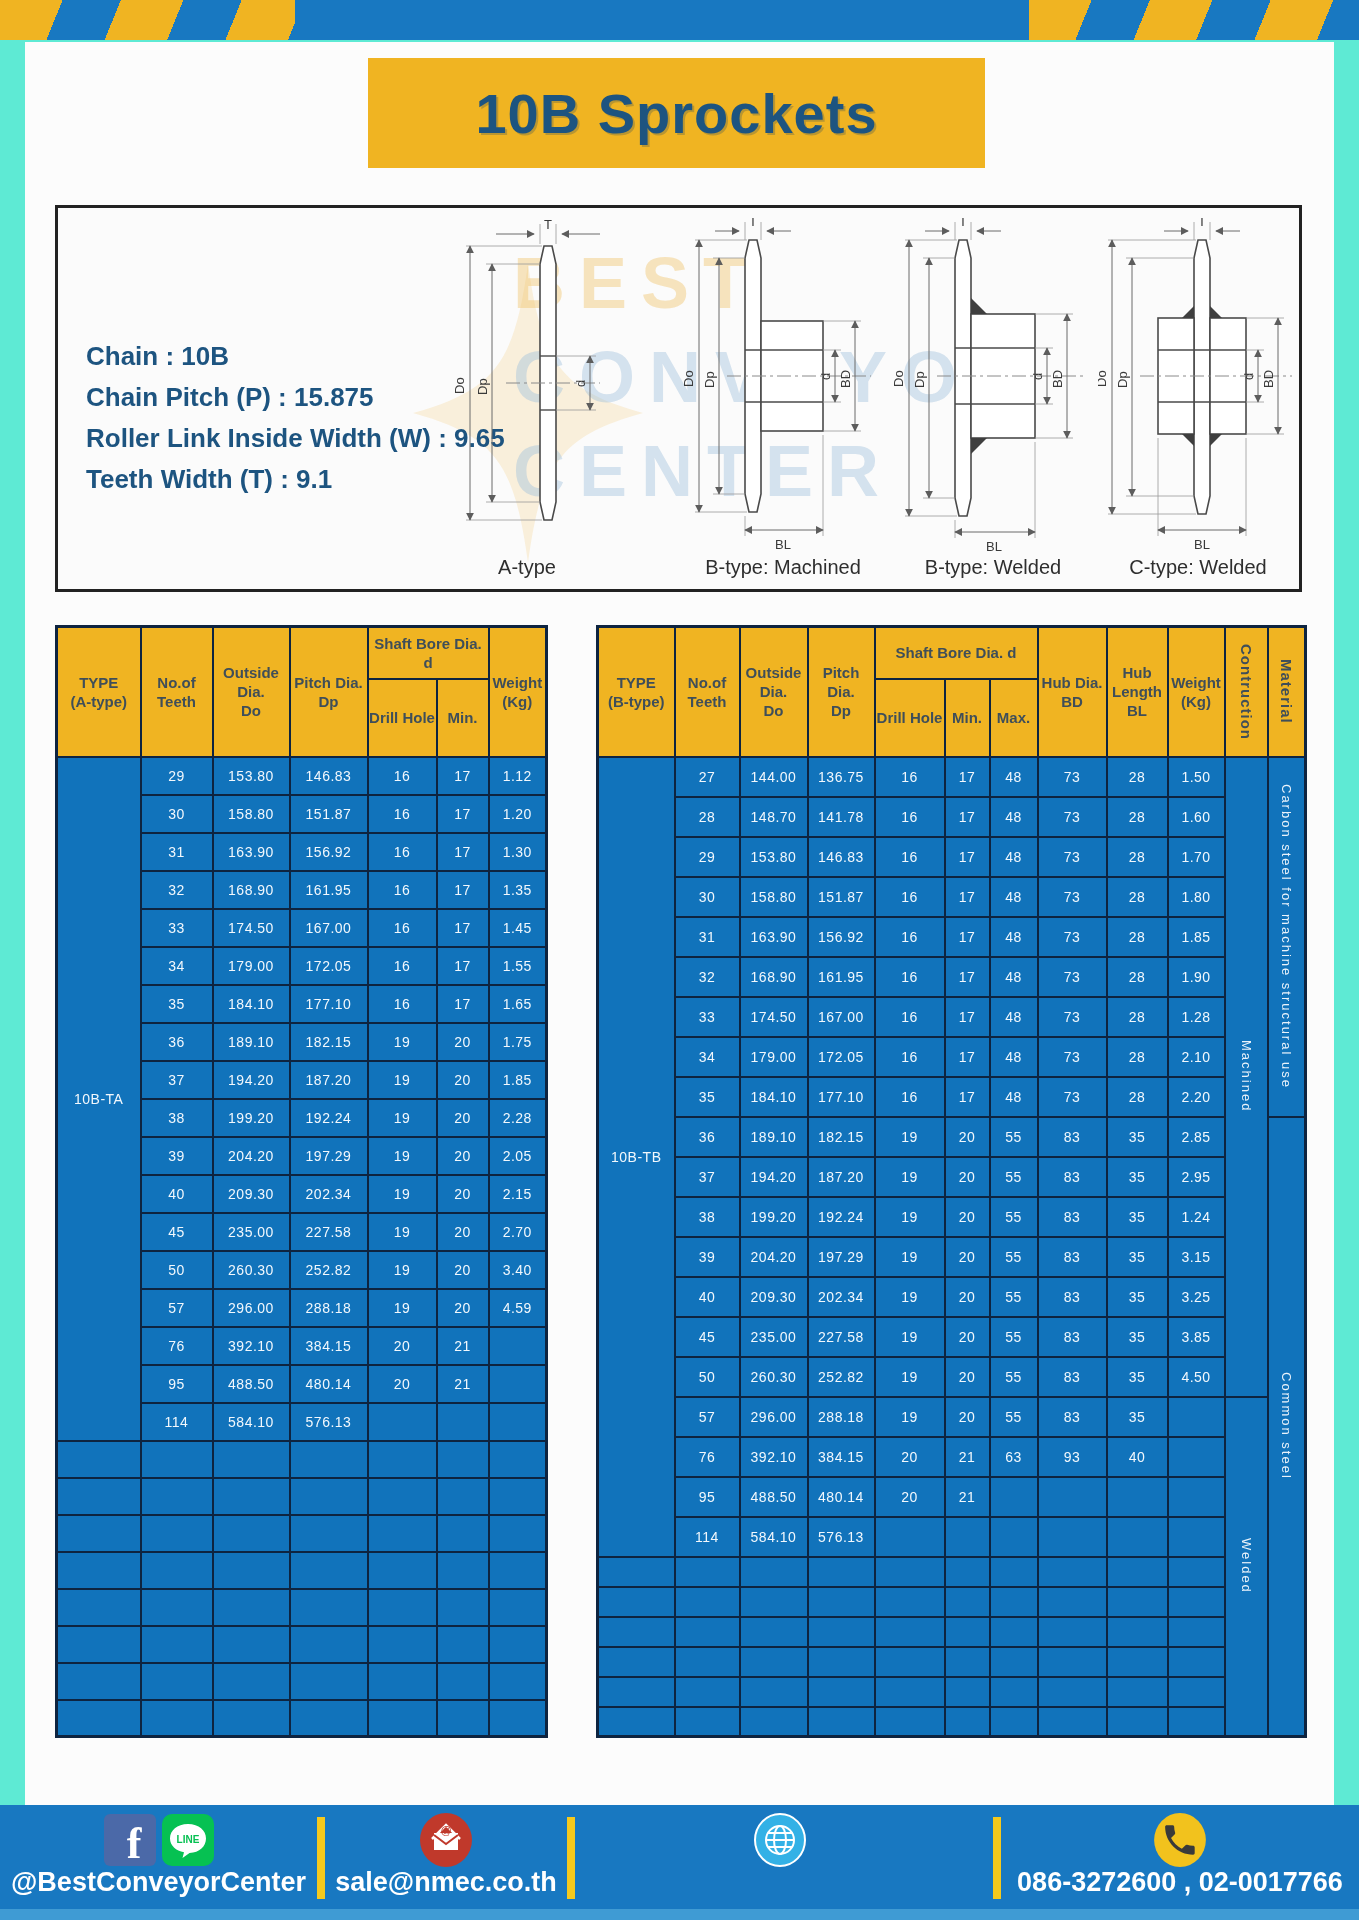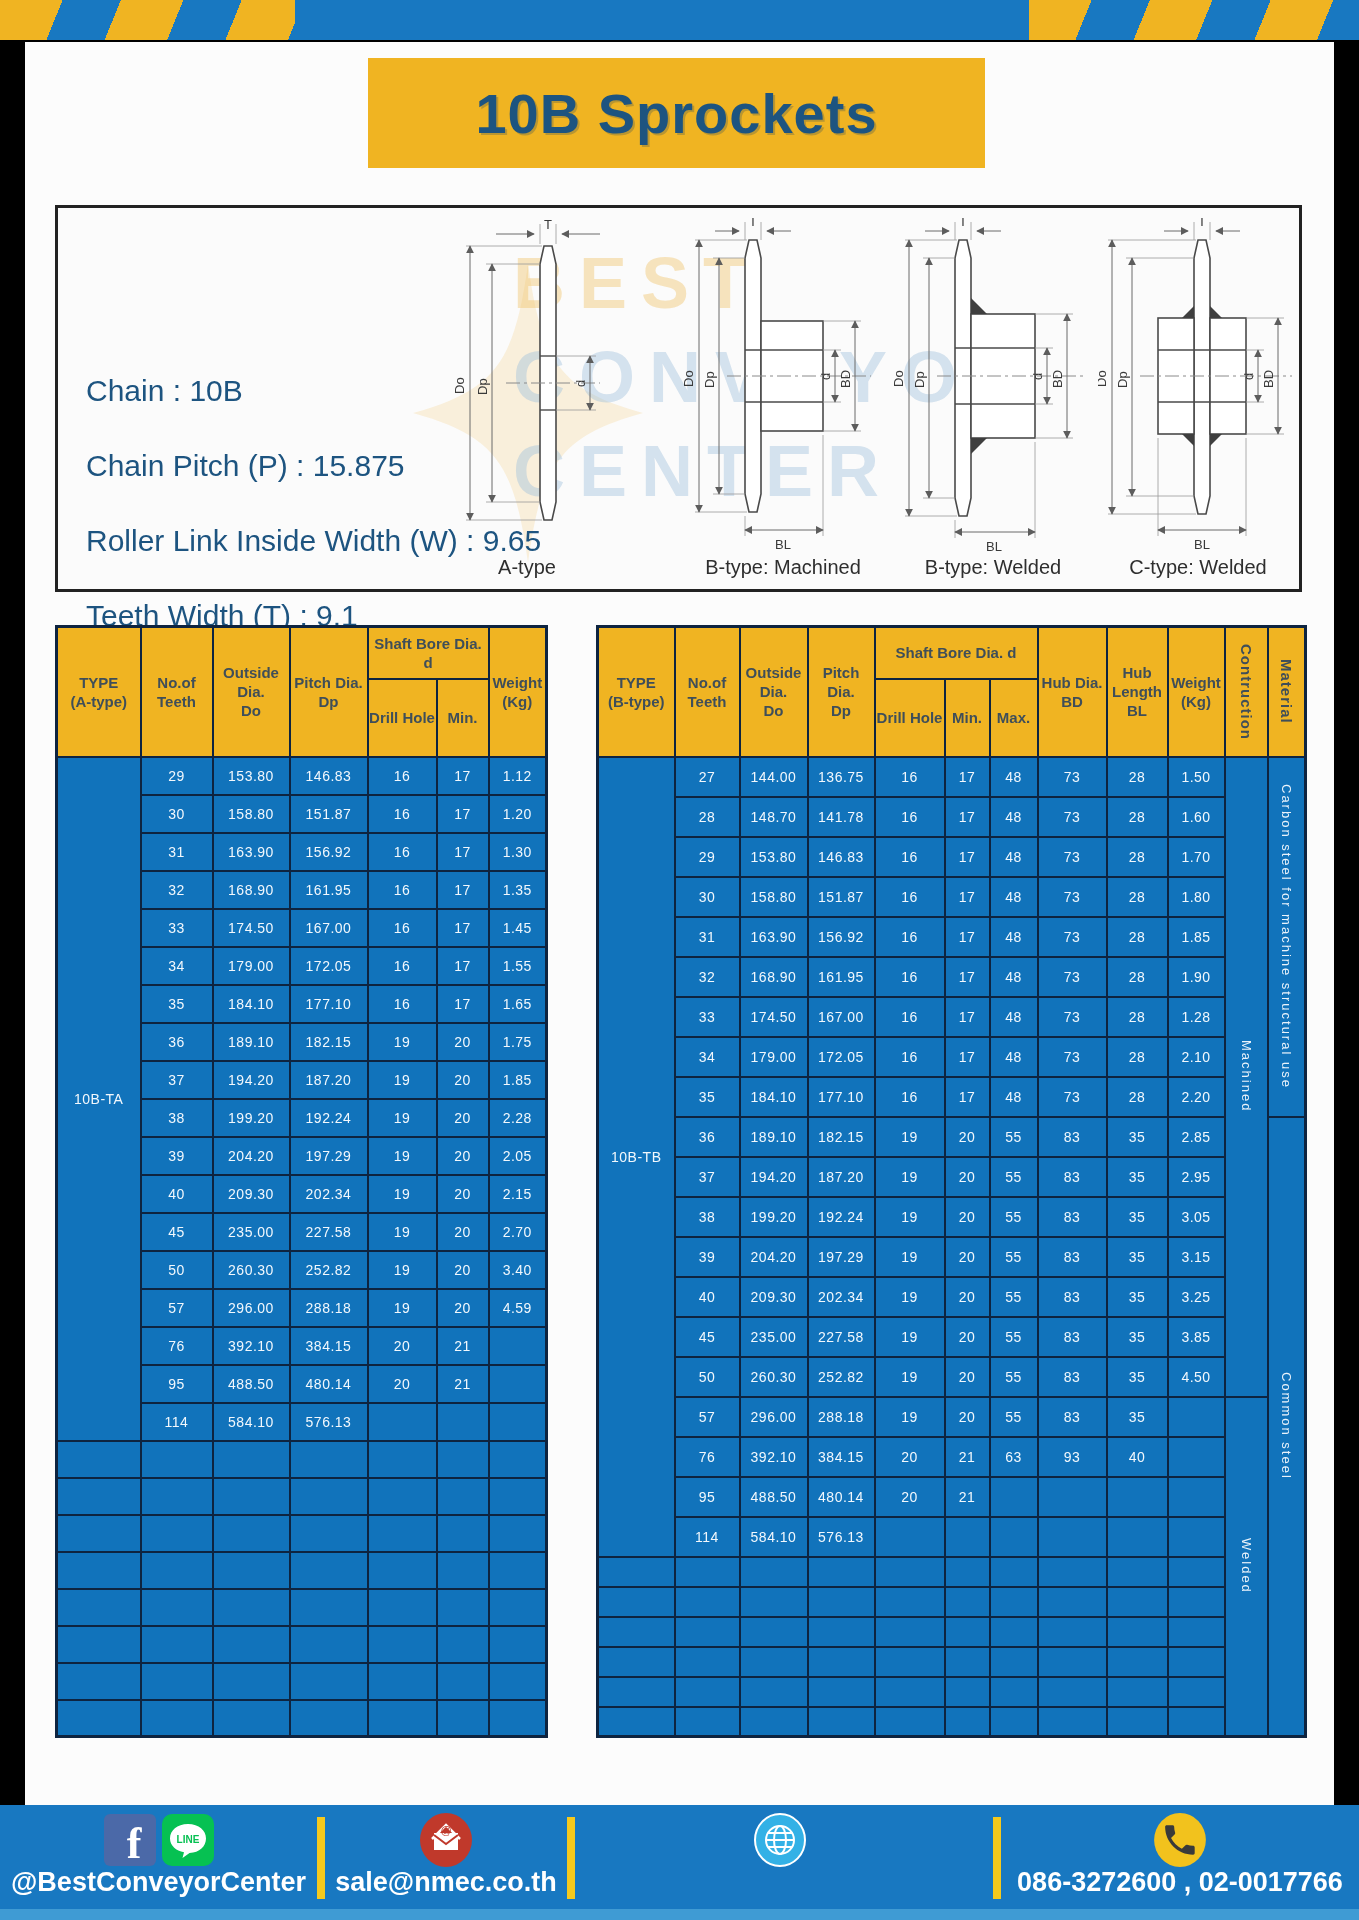--- a/index.html
+++ b/index.html
@@ -1,19 +1,19 @@
 <!DOCTYPE html>
 <html><head>
 <meta charset="utf-8">
 <style>
   html,body { margin:0; padding:0; background:#555; }
   * { box-sizing:border-box; }
   .canvas {
     position:relative; width:1359px; height:1920px; overflow:hidden;
-    background:#000000; font-family:"Liberation Sans", sans-serif;
+    background:#5eead4; font-family:"Liberation Sans", sans-serif;
   }
   
   .hazard { position:absolute; left:0; top:0; width:1359px; height:40px; background:#1878c1; }
   .hz { position:absolute; top:0; height:40px; }
   .hz-left  { left:0;  width:295px;
     background:repeating-linear-gradient(112deg,#f0b422 0 58px,#1878c1 58px 112px); }
   .hz-right { right:0; width:330px;
     background:repeating-linear-gradient(112deg,#f0b422 0 58px,#1878c1 58px 112px); }
   
   .page { position:absolute; left:25px; top:42px; width:1309px; height:1763px; background:#fcfcfc; }
@@ -29,21 +29,21 @@
   
   .spec-panel {
     position:absolute; left:30px; top:163px; width:1247px; height:387px;
     background:#fbfbfb; border:3px solid #222;
   }
   .wm-star { position:absolute; left:355px; top:55px; opacity:.55; }
   .wm-text { position:absolute; left:455px; top:28px; line-height:94px;
     font-size:72px; font-weight:bold; letter-spacing:14px; color:rgba(158,190,219,.42); white-space:nowrap;}
   .wm-text .wm1 { color:rgba(238,190,90,.38); }
   .spec-lines { position:absolute; left:28px; top:128px; }
-  .spec-line { font-size:30px; font-weight:normal; color:#1d5480; line-height:41px; white-space:nowrap;margin-top:34px; }
+  .spec-line { font-size:26px; font-weight:bold; color:#1d5480; line-height:41px; white-space:nowrap; }
   .figure { position:absolute; top:10px; width:200px; height:335px; }
   .caption { position:absolute; top:348px; width:240px; text-align:center;
     font-size:20px; color:#2e2e2e; }
   .dwg .outline { fill:#ffffff; stroke:#4a4a4a; stroke-width:1.6; }
   .dwg .bore    { stroke:#4a4a4a; stroke-width:1.4; }
   .dwg .dim     { stroke:#6b6b6b; stroke-width:1; fill:none; }
   .dwg .ext     { stroke:#9a9a9a; stroke-width:.8; }
   .dwg .cl      { stroke:#8a8a8a; stroke-width:1; stroke-dasharray:14 4 3 4; }
   .dwg .weld    { fill:#3f3f3f; }
   .dwg text     { fill:#3a3a3a; font-size:13px; font-family:"Liberation Sans",sans-serif; }
@@ -671,21 +671,21 @@
           </tr>
           <tr style="height:40px">
             <td>38</td>
             <td>199.20</td>
             <td>192.24</td>
             <td>19</td>
             <td>20</td>
             <td>55</td>
             <td>83</td>
             <td>35</td>
-            <td>3.05</td>
+            <td>1.24</td>
           </tr>
           <tr style="height:40px">
             <td>39</td>
             <td>204.20</td>
             <td>197.29</td>
             <td>19</td>
             <td>20</td>
             <td>55</td>
             <td>83</td>
             <td>35</td>

